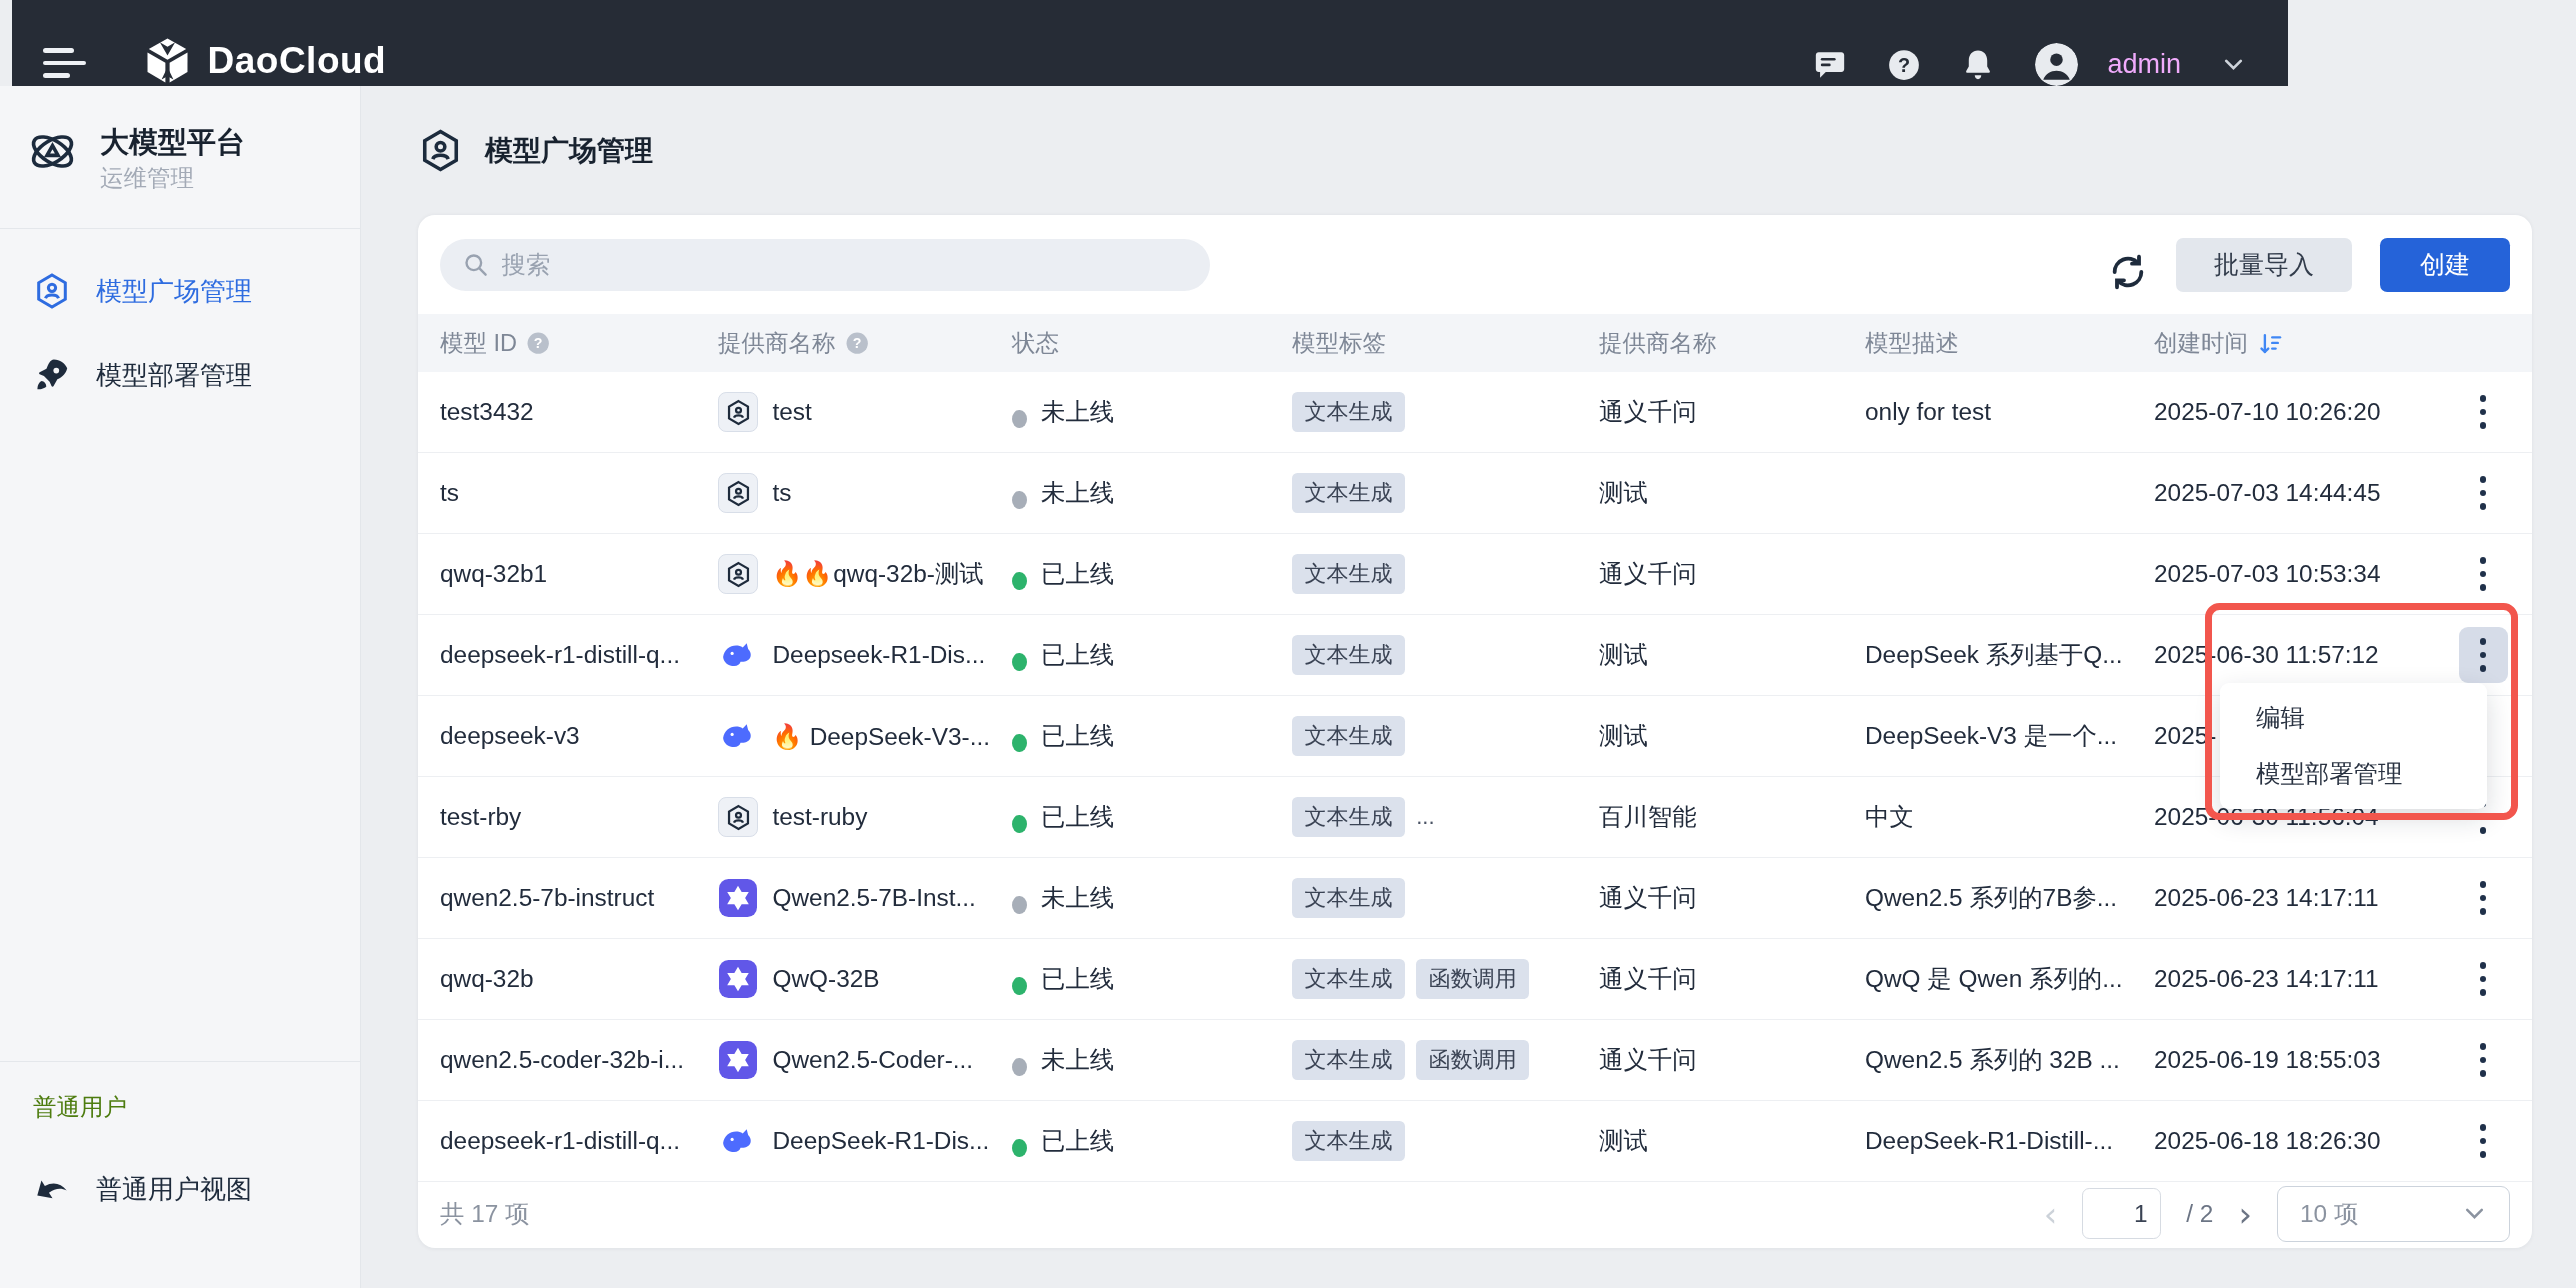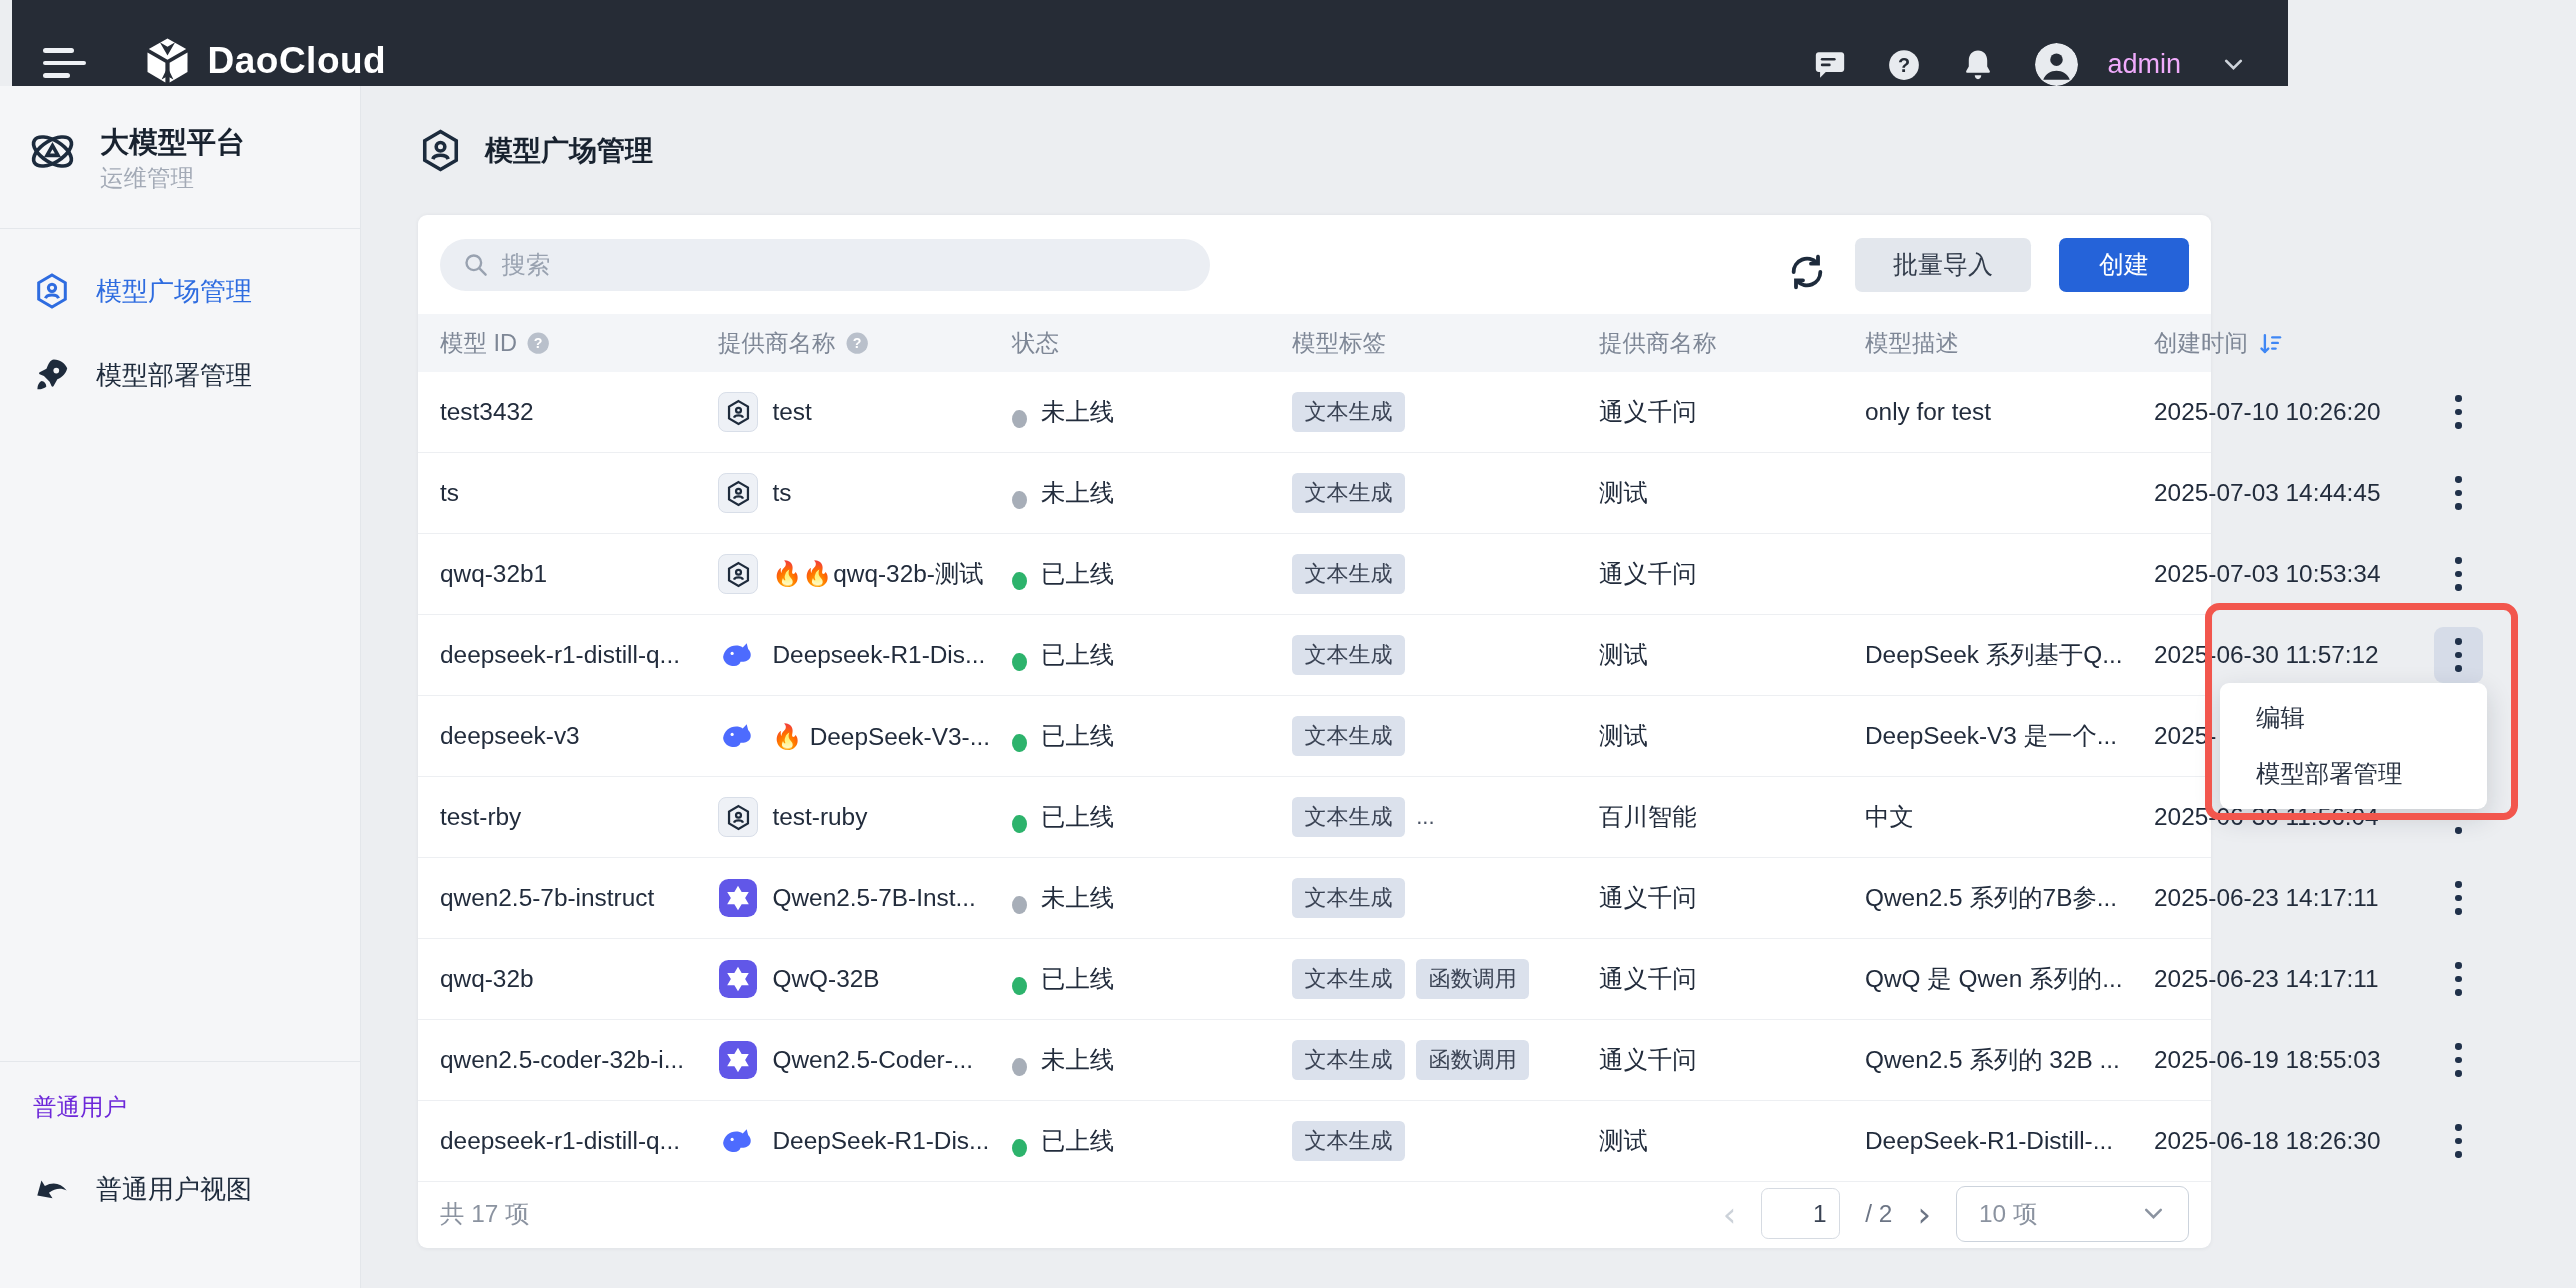--- a/index.html
+++ b/index.html
@@ -31,31 +31,31 @@
   .side-brand-icon{width:51px;height:51px;color:#1c2b3d;flex:none}
   .side-title{font-size:29px;font-weight:bold;color:#18222f;line-height:1.15}
   .side-sub{font-size:23.5px;color:#a3aab6;margin-top:3px}
   .side-div{height:0.9px;background:#e4e7eb;margin-top:34px}
   .side-menu{margin-top:20px}
   .side-item{display:flex;align-items:center;gap:25px;height:84px;padding-left:33px;
              font-size:26px;color:#1e2b3c;cursor:pointer}
   .side-item svg{width:38px;height:38px;flex:none}
   .side-item.active{color:#2e6ce0}
   .side-bottom{position:absolute;left:0;right:0;top:975px}
-  .side-caption{margin:29px 0 0 33px;font-size:23.5px;color:#6d28d9}
+  .side-caption{margin:29px 0 0 33px;font-size:23.5px;color:#4d7c0f}
   .side-bottom .side-item{margin-top:25px}
 
   
   .main-head{position:absolute;left:418px;top:86px;height:129px;display:flex;
              align-items:center;gap:22px}
   .main-head svg{width:45px;height:45px;color:#1c2b3d}
   .page-title{font-size:28px;font-weight:bold;color:#18222f}
 
-  .card{position:absolute;left:418px;top:215px;width:1793px;height:1033px;background:#fff;
-        border-radius:9px;box-shadow:0 0.9px 4.5px rgba(20,30,50,.06)}
+  .card{position:absolute;left:418px;top:215px;width:2114px;height:1033px;background:#fff;
+        border-radius:17px;box-shadow:0 0.9px 4.5px rgba(20,30,50,.06)}
 
   .toolbar{height:99px;display:flex;align-items:center;padding:0 22px}
   .search{width:770px;height:52px;border-radius:26px;background:#ebeef3;display:flex;
           align-items:center;padding:0 22px;gap:12.6px}
   .search svg{width:27px;height:27px;color:#99a2b0;flex:none}
   .search input{border:none;background:transparent;outline:none;font-size:24.4px;
                 color:#2a3342;flex:1;font-family:inherit}
   .search input::placeholder{color:#99a2b0}
   .tool-right{margin-left:auto;display:flex;align-items:flex-end;gap:28px}
   .refresh{width:40px;height:40px;color:#1e2b3c;cursor:pointer}

